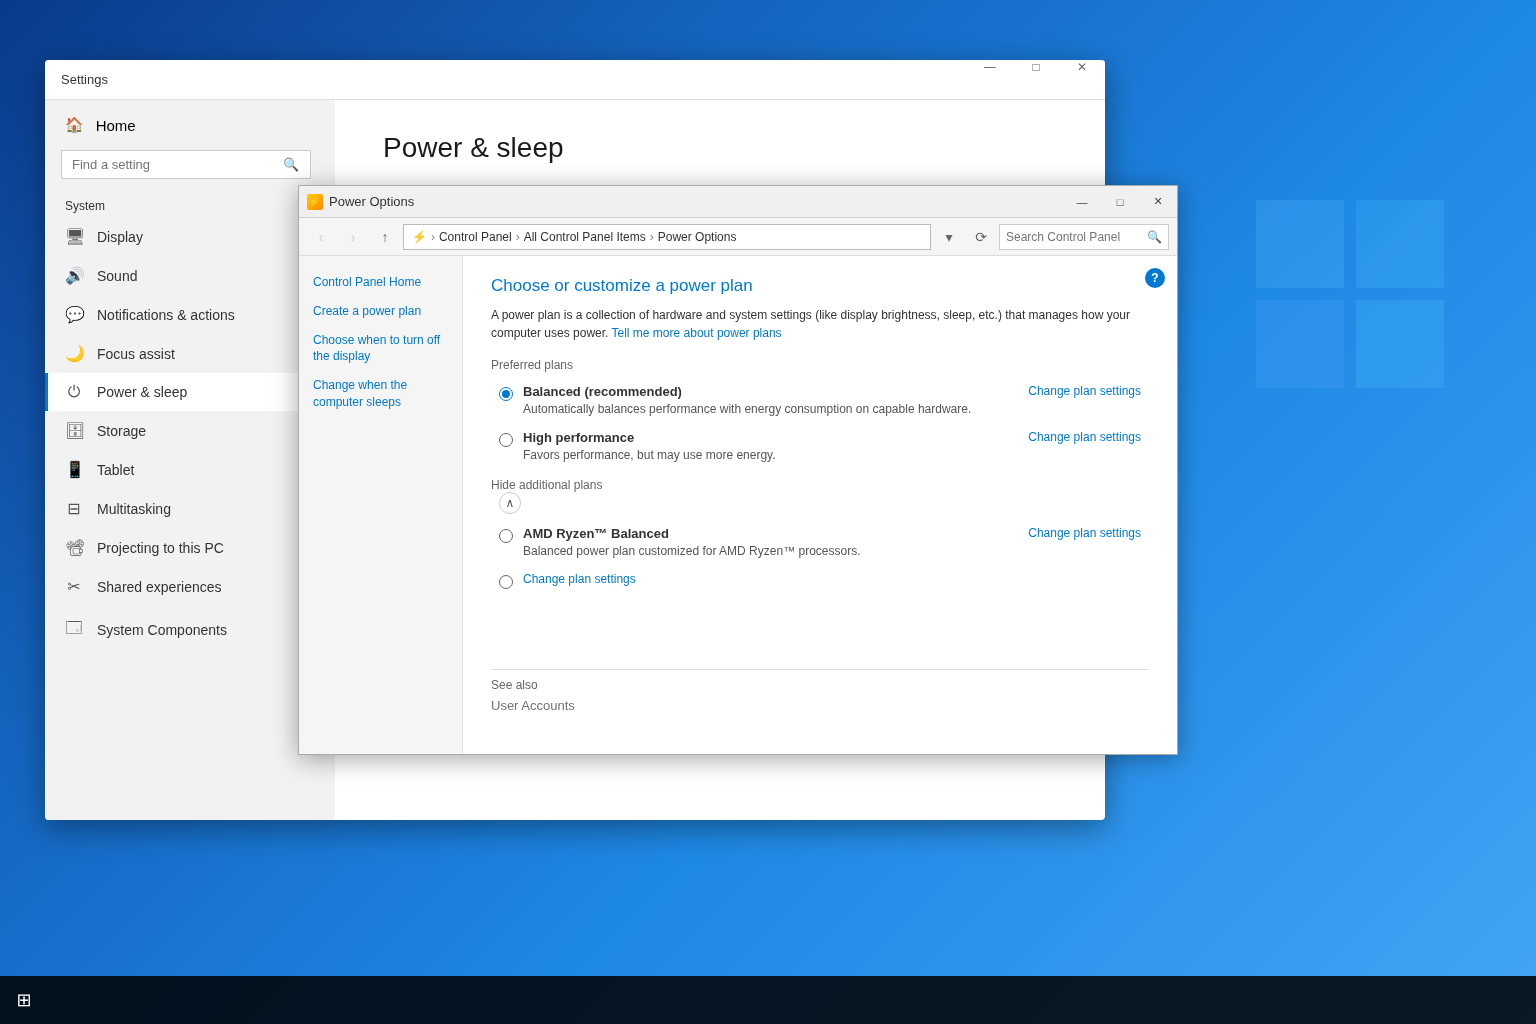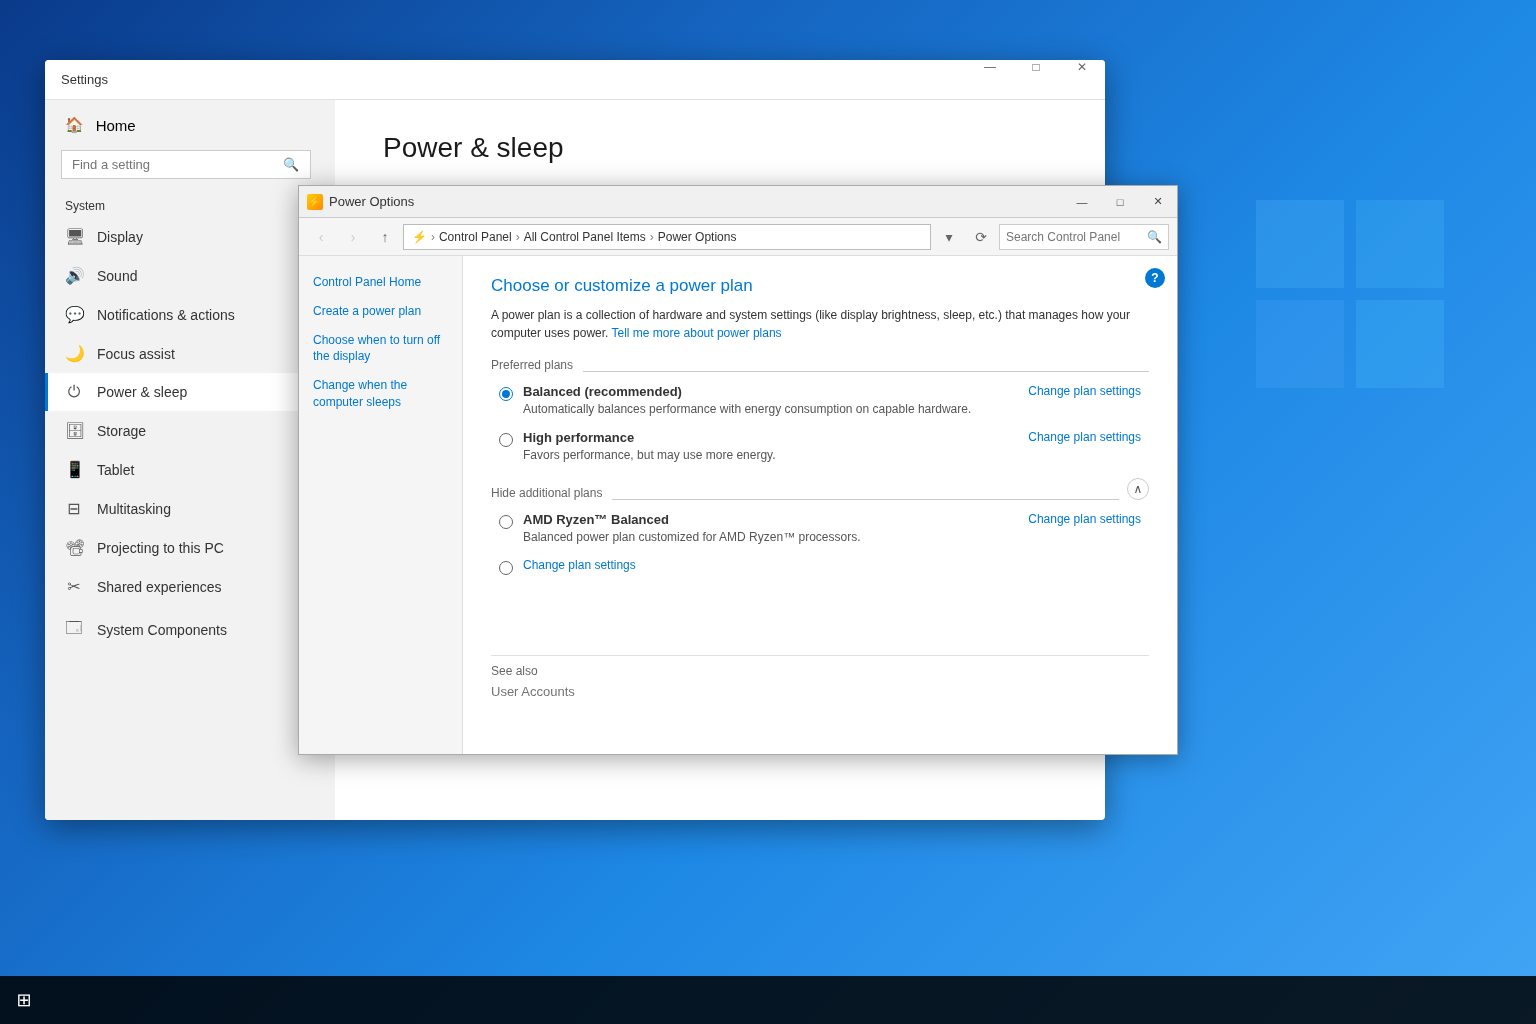--- a/index.html
+++ b/index.html
@@ -332,22 +332,23 @@
     .po-description a {
       color: #0078d4;
       text-decoration: none;
     }
 
     .po-section {
       margin-bottom: 16px;
     }
     .po-section-header {
       display: flex;
-      align-items: flex-end;
+      align-items: flex-start;
       margin-bottom: 12px;
+      flex-direction: column;
     }
     .po-section-label {
       font-size: 12px;
       color: #666;
       white-space: nowrap;
       padding-right: 10px;
     }
     .po-section-line {
       flex: 1;
       height: 1px;

